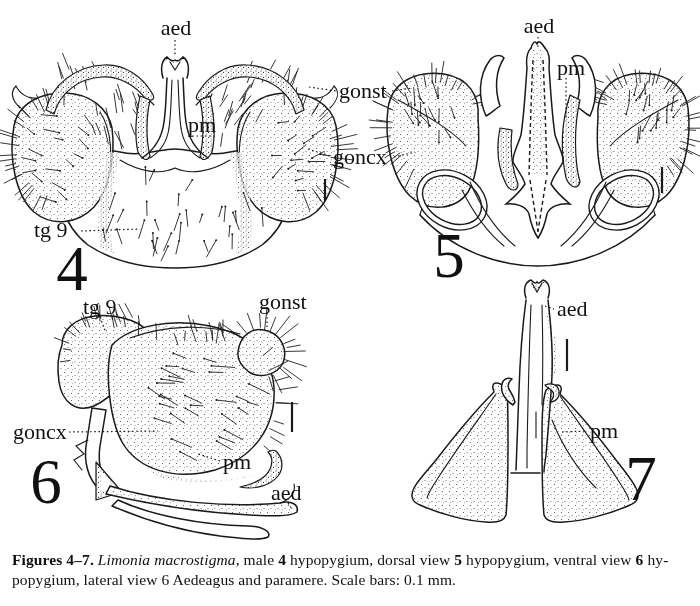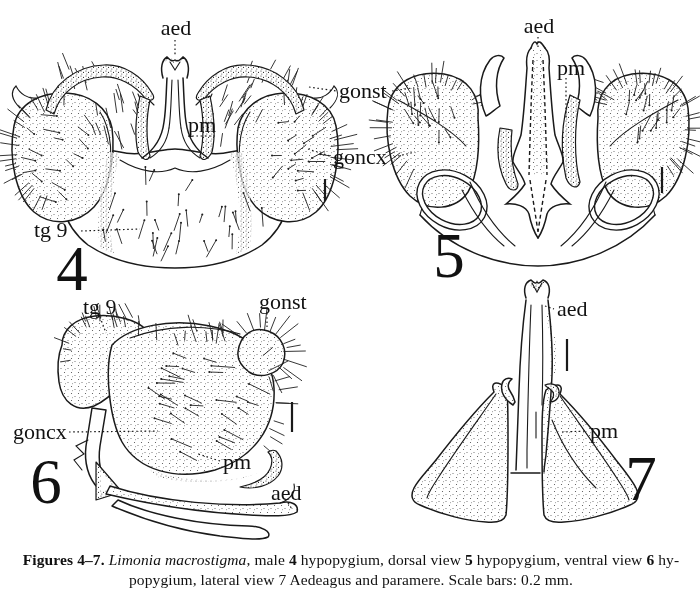--- a/index.html
+++ b/index.html
@@ -13,21 +13,21 @@
   .ln {fill:none;stroke:#1a1a1a;stroke-width:1.1;stroke-linecap:round;}
   .ln2{fill:none;stroke:#1a1a1a;stroke-width:1.5;stroke-linecap:round;}
   .dot{fill:none;stroke:#1a1a1a;stroke-width:1.2;stroke-dasharray:1.6 2.6;}
   .dash{fill:none;stroke:#1a1a1a;stroke-width:1.4;stroke-dasharray:4 3;}
   .sb {stroke:#1a1a1a;stroke-width:2.2;}
   .hairs line{stroke:#1f1f1f;stroke-width:0.9;stroke-linecap:round;}
   .hairs circle{fill:#1f1f1f;stroke:none;}
   text.lbl{font:22px "Liberation Serif",serif;fill:#111;}
   text.num{font:63px "Liberation Serif",serif;fill:#111;}
   .cap{position:absolute;left:12px;top:550px;width:678px;color:#101010;}
-  .cap-line{white-space:nowrap;font:15.5px/19.5px "Liberation Serif",serif;letter-spacing:.1px;text-align:center;}
+  .cap-line{white-space:nowrap;font:15.5px/19.5px "Liberation Serif",serif;letter-spacing:.1px;}
   .b{font-weight:bold;} .i{font-style:italic;}
   .attr{position:absolute;right:4px;top:582px;font:19px "Liberation Sans",sans-serif;color:#101010;}
 </style>
 </head>
 <body>
 
 <div class="page">
 
 <svg width="700" height="545" viewBox="0 0 700 545">
   <defs>
@@ -753,17 +753,17 @@
   <text class="lbl" x="271" y="500">aed</text>
   <text class="num" x="46" y="503" text-anchor="middle">6</text>
 
   <text class="lbl" x="557" y="316">aed</text>
   <text class="lbl" x="590" y="438">pm</text>
   <text class="num" x="641" y="500" text-anchor="middle">7</text>
 </svg>
 
 <div class="cap">
   <div class="cap-line"><span class="b">Figures 4–7.</span><span> </span><span class="i">Limonia macrostigma</span><span>, male </span><span class="b">4</span><span> hypopygium, dorsal view </span><span class="b">5</span><span> hypopygium, ventral view </span><span class="b">6</span><span> hy-</span></div>
-  <div class="cap-line">popygium, lateral view 7 Aedeagus and paramere. Scale bars: 0.2 mm.</div>
+  <div class="cap-line">popygium, lateral view 6 Aedeagus and paramere. Scale bars: 0.1 mm.</div>
 </div>
 
 
 </div>
 
 </body></html>

